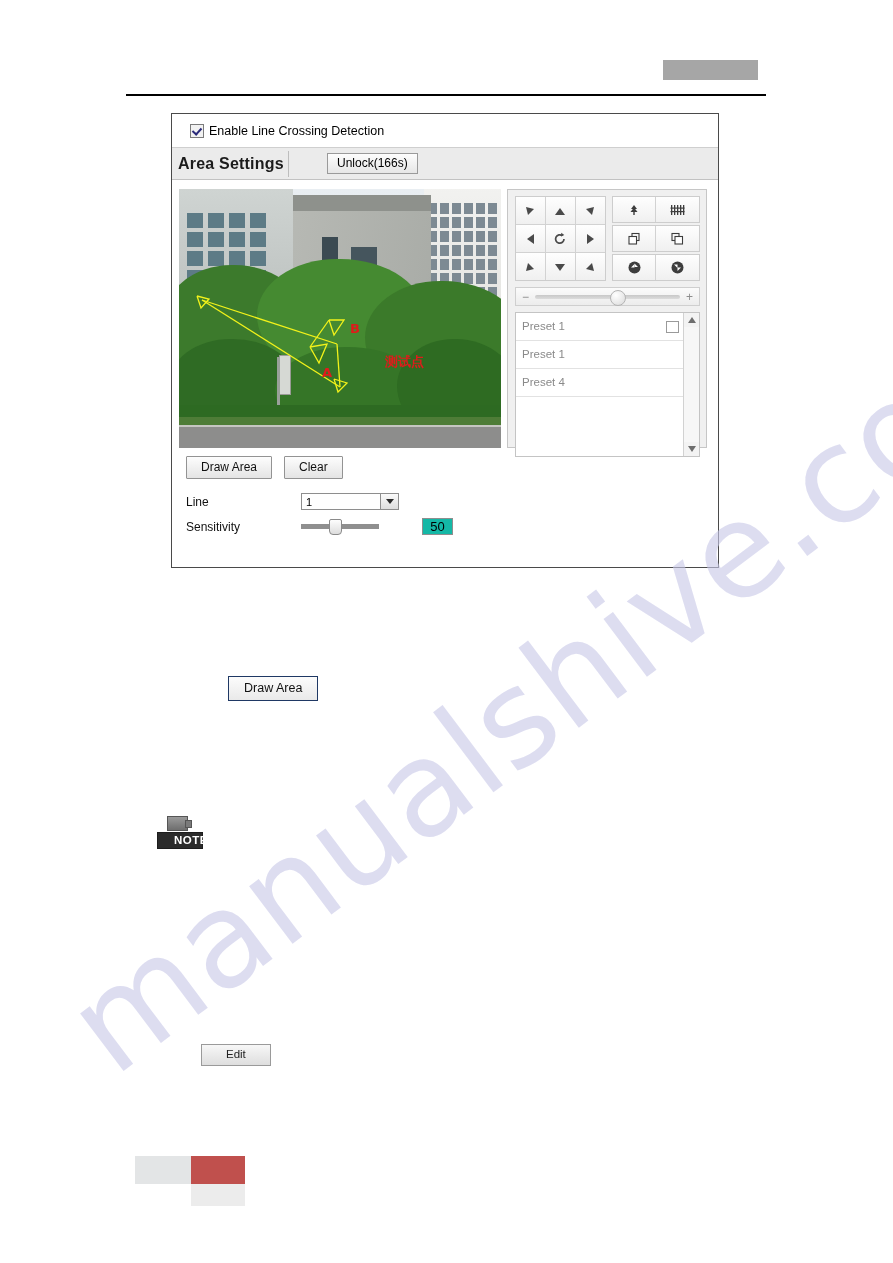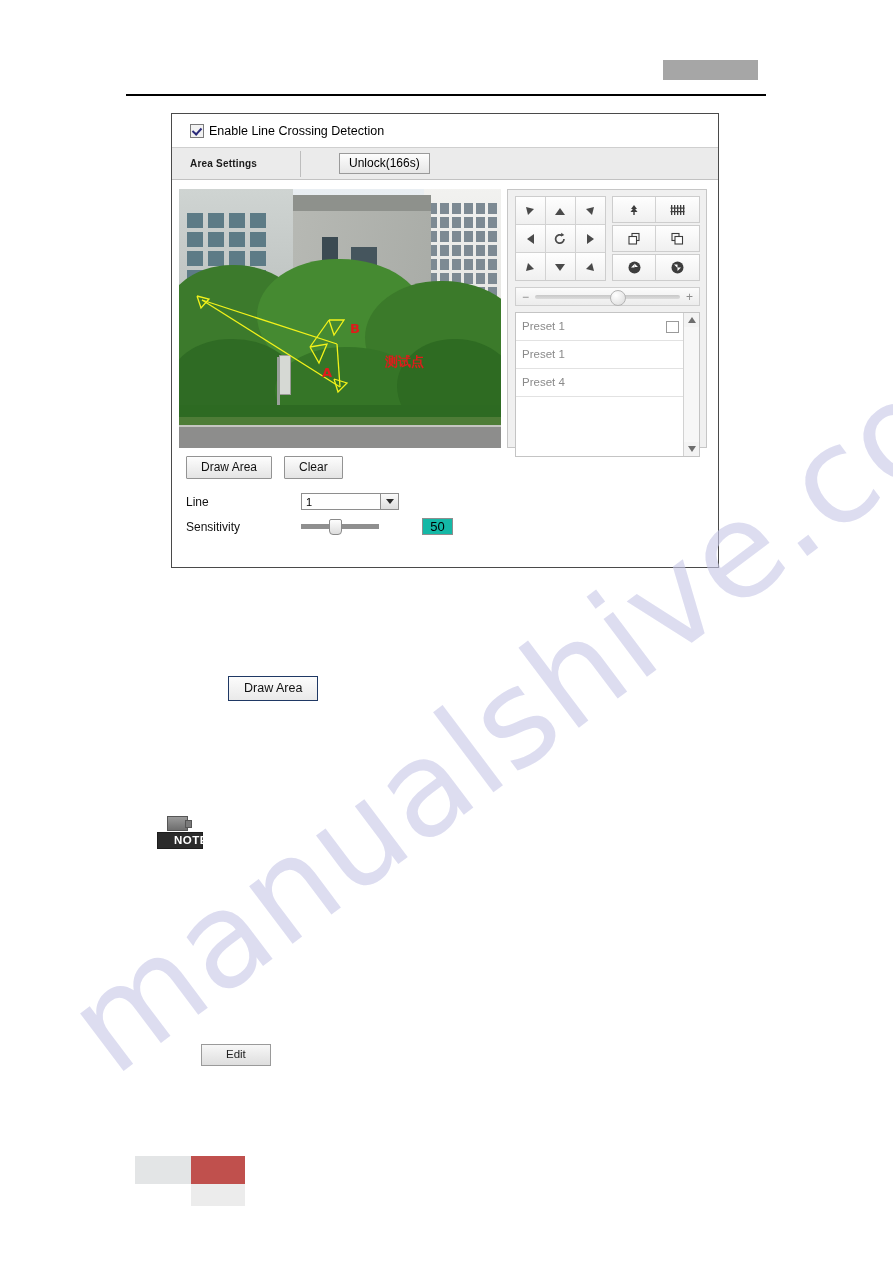--- a/index.html
+++ b/index.html
@@ -95,24 +95,24 @@
 
   .tab-row {
     height: 31px;
     background: #ebebeb;
     border-top: 1px solid #cfcfcf;
     border-bottom: 1px solid #c2c2c2;
     display: flex;
     align-items: center;
   }
   .tab-title {
-    font-size: 10px;
+    font-size: 16px;
     font-weight: bold;
     color: #1b1b1b;
-    padding-left: 18px;
+    padding-left: 6px;
     width: 110px;
     letter-spacing: .2px;
   }
   .tab-divider {
     width: 1px; height: 26px;
     background: #bdbdbd;
     margin-right: 38px;
   }
   .unlock-btn {
     font-size: 12px;

